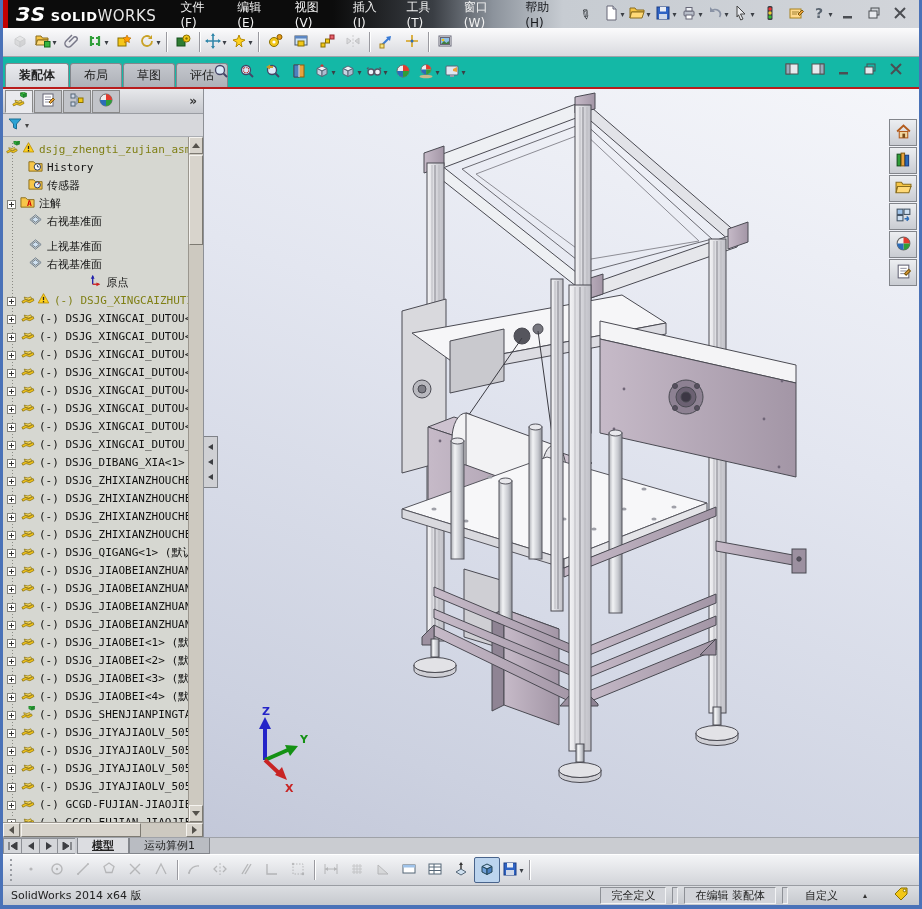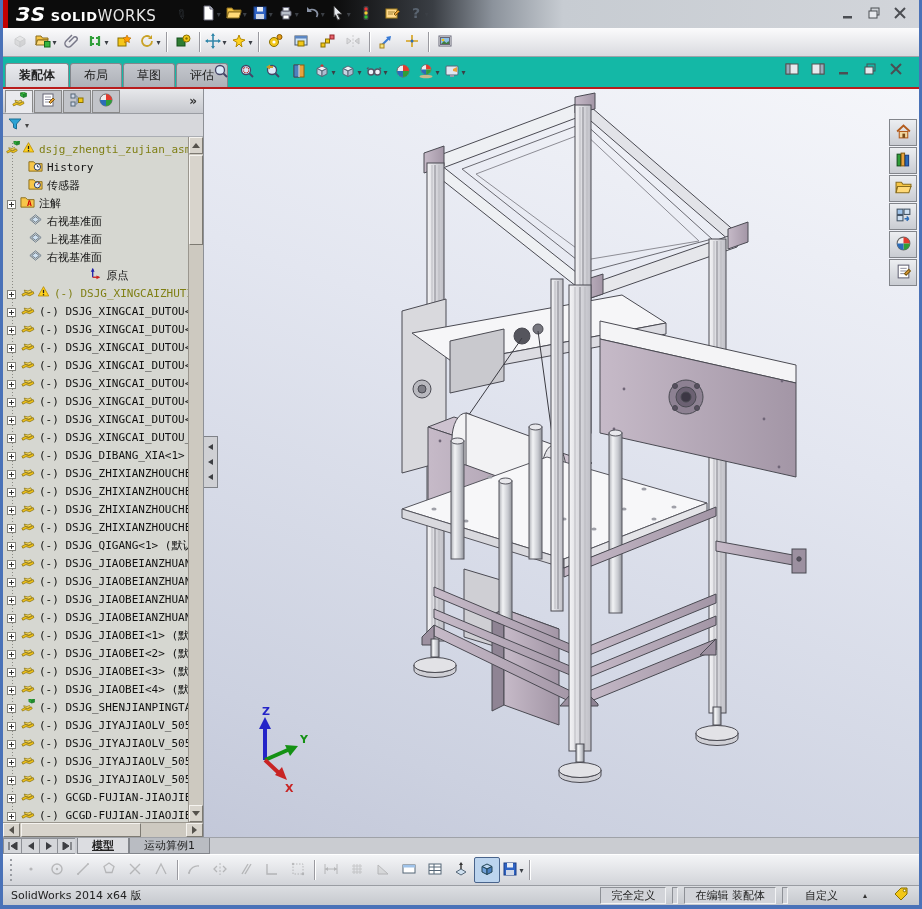--- a/index.html
+++ b/index.html
@@ -95,20 +95,29 @@
 
 <div class="window">
 
   <div class="titlebar">
     <div class="logo-red"></div>
     <div class="logo">
       <span class="mark">ЗS</span>
         <span class="b">SOLID</span>
         <span class="l">WORKS</span>
     </div>
+    <div class="menu">
+        <span class="menu-item">文件(F)</span>
+        <span class="menu-item">编辑(E)</span>
+        <span class="menu-item">视图(V)</span>
+        <span class="menu-item">插入(I)</span>
+        <span class="menu-item">工具(T)</span>
+        <span class="menu-item">窗口(W)</span>
+        <span class="menu-item">帮助(H)</span>
+      </div>
     <span class="pin-btn">✎</span>
     <div class="qbar">
         <div class="tbtn">
           <span><svg width="16" height="16" viewBox="0 0 16 16">
               <path d="M4 1h6l3 3v11H4z" fill="#fff" stroke="#667"></path>
               <path d="M10 1v3h3" fill="#cdd5e0" stroke="#667"></path>
             </svg></span>
           <span class="dd">▾</span>
         </div>
         <div class="tbtn">
@@ -519,21 +528,21 @@
               <span class="lbl">注解</span>
             </div>
             <div class="trow" style="padding-left: 12px;">
               <span class="spacer13"></span>
               <span style="flex: 0 0 auto;"><svg width="15" height="15" viewBox="0 0 16 16">
                   <path d="M8 3l6 5-6 5-6-5z" fill="none" stroke="#6a7a8a"></path>
                   <path d="M8 5l4 3-4 3-4-3z" fill="#cfe0ef" stroke="#6a7a8a"></path>
                 </svg></span>
               <span class="lbl">右视基准面</span>
             </div>
-            <div class="trow" style="padding-left: 12px;">
+            <div class="trow" style="padding-left: 12px; margin-top: 7px;">
               <span class="spacer13"></span>
               <span style="flex: 0 0 auto;"><svg width="15" height="15" viewBox="0 0 16 16">
                   <path d="M8 3l6 5-6 5-6-5z" fill="none" stroke="#6a7a8a"></path>
                   <path d="M8 5l4 3-4 3-4-3z" fill="#cfe0ef" stroke="#6a7a8a"></path>
                 </svg></span>
               <span class="lbl">上视基准面</span>
             </div>
             <div class="trow" style="padding-left: 12px;">
               <span class="spacer13"></span>
               <span style="flex: 0 0 auto;"><svg width="15" height="15" viewBox="0 0 16 16">

